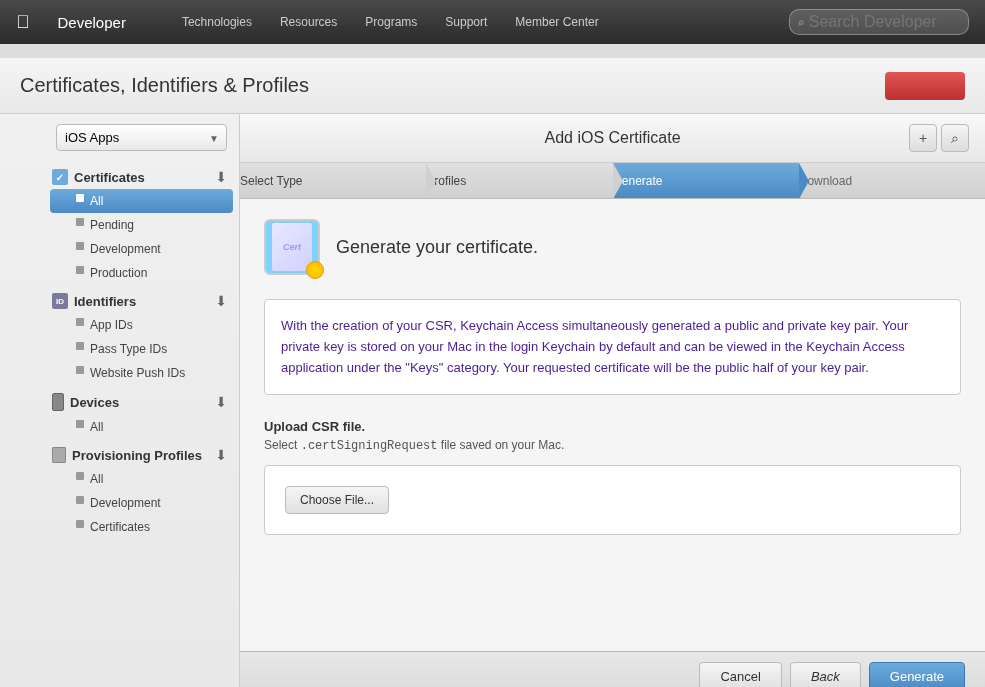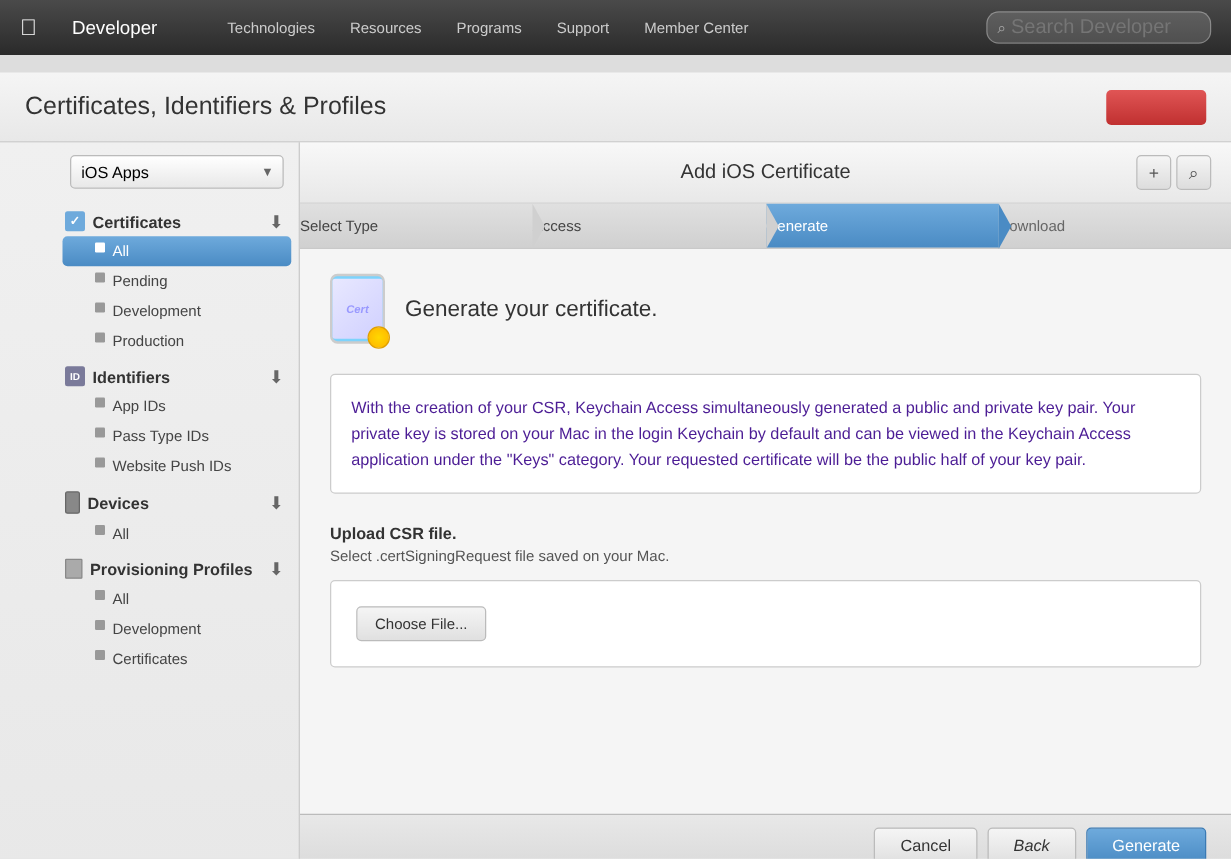--- a/index.html
+++ b/index.html
@@ -220,21 +220,21 @@
     }
 
     
     .cert-header {
       display: flex;
       align-items: center;
       gap: 16px;
       margin-bottom: 24px;
     }
     .cert-icon {
-      width: 44px; height: 56px;
+      width: 56px; height: 56px;
       border: 2px solid #ccc;
       border-radius: 6px;
       background: #7dd3fc;
       display: flex; align-items: center; justify-content: center;
       position: relative;
       flex-shrink: 0;
     }
     .cert-icon-inner {
       width: 40px; height: 48px;
       background: linear-gradient(135deg, #e8e8ff, #d0d0ff);
@@ -443,21 +443,21 @@
         <button class="header-icon-btn">+</button>
         <button class="header-icon-btn">⌕</button>
       </div>
     </div>
 
     <div id="progress-steps">
       <div class="step completed">
         <span>Select Type</span>
       </div>
       <div class="step completed">
-        <span>Access</span>
+        <span>Profiles</span>
       </div>
       <div class="step active">
         <span>Generate</span>
       </div>
       <div class="step">
         <span>Download</span>
       </div>
     </div>
 
     <div id="content-body">
@@ -472,21 +472,21 @@
         <span class="cert-title">Generate your certificate.</span>
       </div>
 
       <div class="description-text">
         <span>With the creation of your CSR, Keychain Access simultaneously generated a public and private key pair. Your private key is stored on your Mac in the login Keychain by default and can be viewed in the Keychain Access application under the "Keys" category. Your requested certificate will be the public half of your key pair.</span>
       </div>
 
       <div class="upload-section">
         <div class="upload-title">Upload CSR file.</div>
         <div class="upload-subtitle">
-          <span>Select </span><span class="monospace" style="font-family:Liberation Sans, sans-serif;">.certSigningRequest</span><span> file saved on your Mac.</span>
+          <span>Select </span><span class="monospace" style="font-family:Liberation Mono, monospace;">.certSigningRequest</span><span> file saved on your Mac.</span>
         </div>
         <div class="file-upload-area">
           <button class="choose-file-btn">Choose File...</button>
         </div>
       </div>
 
     </div>
 
     <div id="content-footer">
       <button class="footer-btn cancel">Cancel</button>

